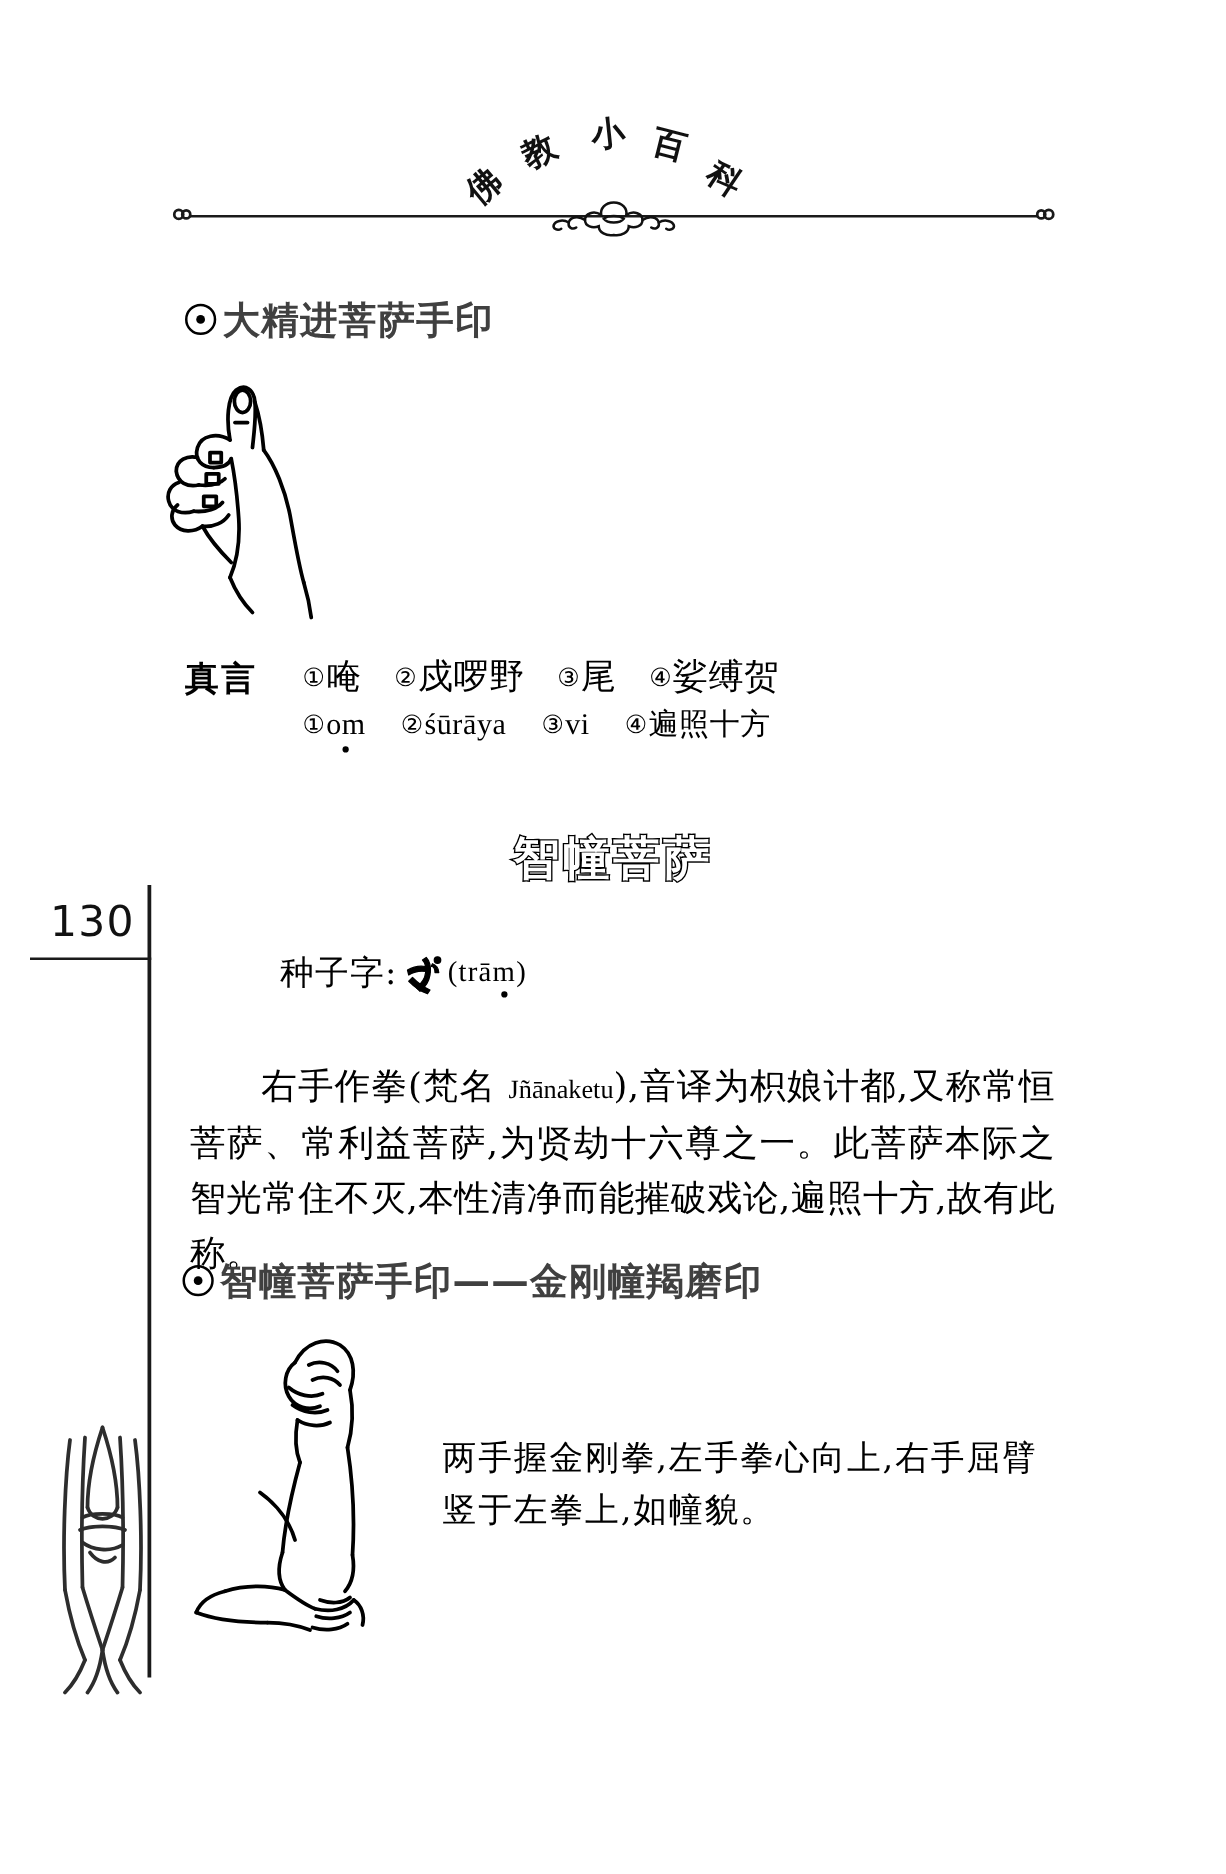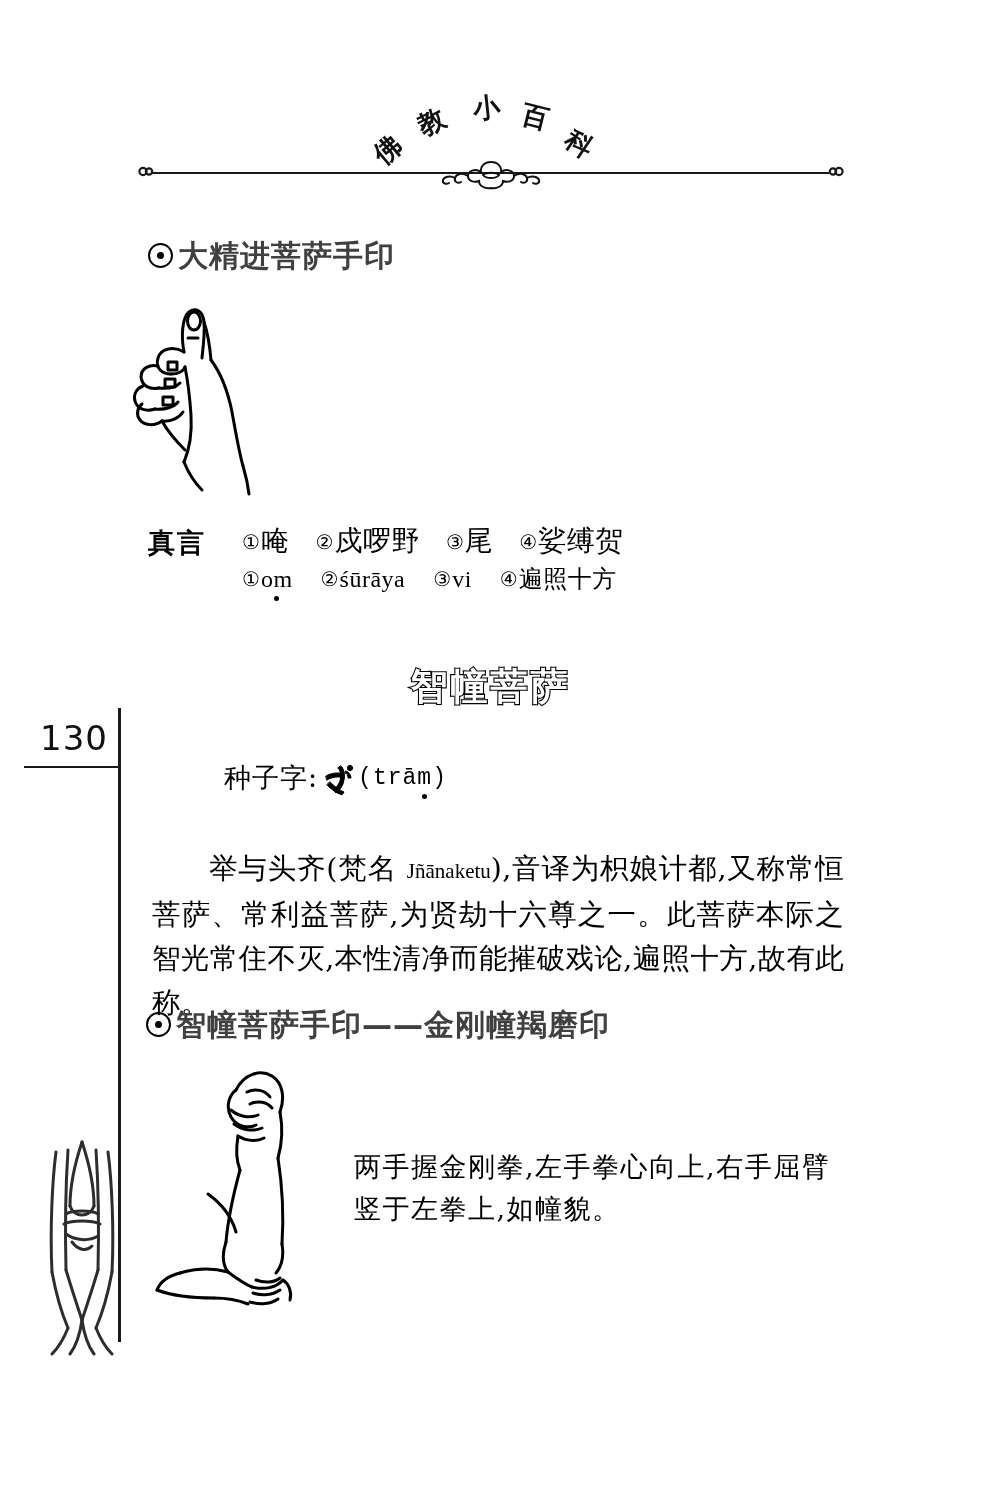--- a/index.html
+++ b/index.html
@@ -199,21 +199,21 @@
   }
   .seed-glyph {
     display: inline-block;
     width: 34px;
     height: 34px;
     margin: 0 2px 0 4px;
     position: relative;
     top: 1px;
   }
   .seed-roman {
-    font-family: Liberation Mono, monospace;
+    font-family: Liberation Serif, serif;
     font-size: 23px;
     position: relative;
   }
   .seed-roman .dotbelow { position: relative; }
   .seed-roman .dotbelow::after {
     content: "";
     position: absolute;
     left: 50%;
     bottom: -8px;
     width: 5px; height: 5px;
@@ -417,21 +417,21 @@
                    C15 25 18 21 18.5 16 C19 11 18 8 16 6 Z"></path>
           <path d="M8 20 C12 24 17 28 22 30 L20 33 C14 31 9 27 5 23 Z"></path>
           <path d="M24 9 C27 10 29 13 29 16 L26 16 C26 13 25 11 23 11 Z"></path>
           <circle cx="28" cy="6" r="2.6"></circle>
         </g>
       </svg>
     </span>
     <span class="seed-roman"><span>(</span><span>trā</span><span class="dotbelow">m</span><span>)</span></span>
   </div>
 
-  <p class="body-par kai"><span>举与头齐(梵名 </span><span class="latin">Jñānaketu</span><span>),音译为枳娘计都,又称常恒菩萨、常利益菩萨,为贤劫十六尊之一。此菩萨本际之智光常住不灭,本性清净而能摧破戏论,遍照十方,故有此称。</span></p>
+  <p class="body-par kai"><span>右手作拳(梵名 </span><span class="latin">Jñānaketu</span><span>),音译为枳娘计都,又称常恒菩萨、常利益菩萨,为贤劫十六尊之一。此菩萨本际之智光常住不灭,本性清净而能摧破戏论,遍照十方,故有此称。</span></p>
 
   <div class="mudra-head" id="head-2">
     <span class="bullet"></span><span>智幢菩萨手印——金刚幢羯磨印</span>
   </div>
 
   <div class="illus" id="illus-forearm">
     <svg viewBox="0 0 190 255">
       <g fill="none" stroke="#000" stroke-width="3" stroke-linecap="round" stroke-linejoin="round">
 
         <path d="M84 38 C92 22 108 17 120 24 C131 31 133 46 128 60"></path>

